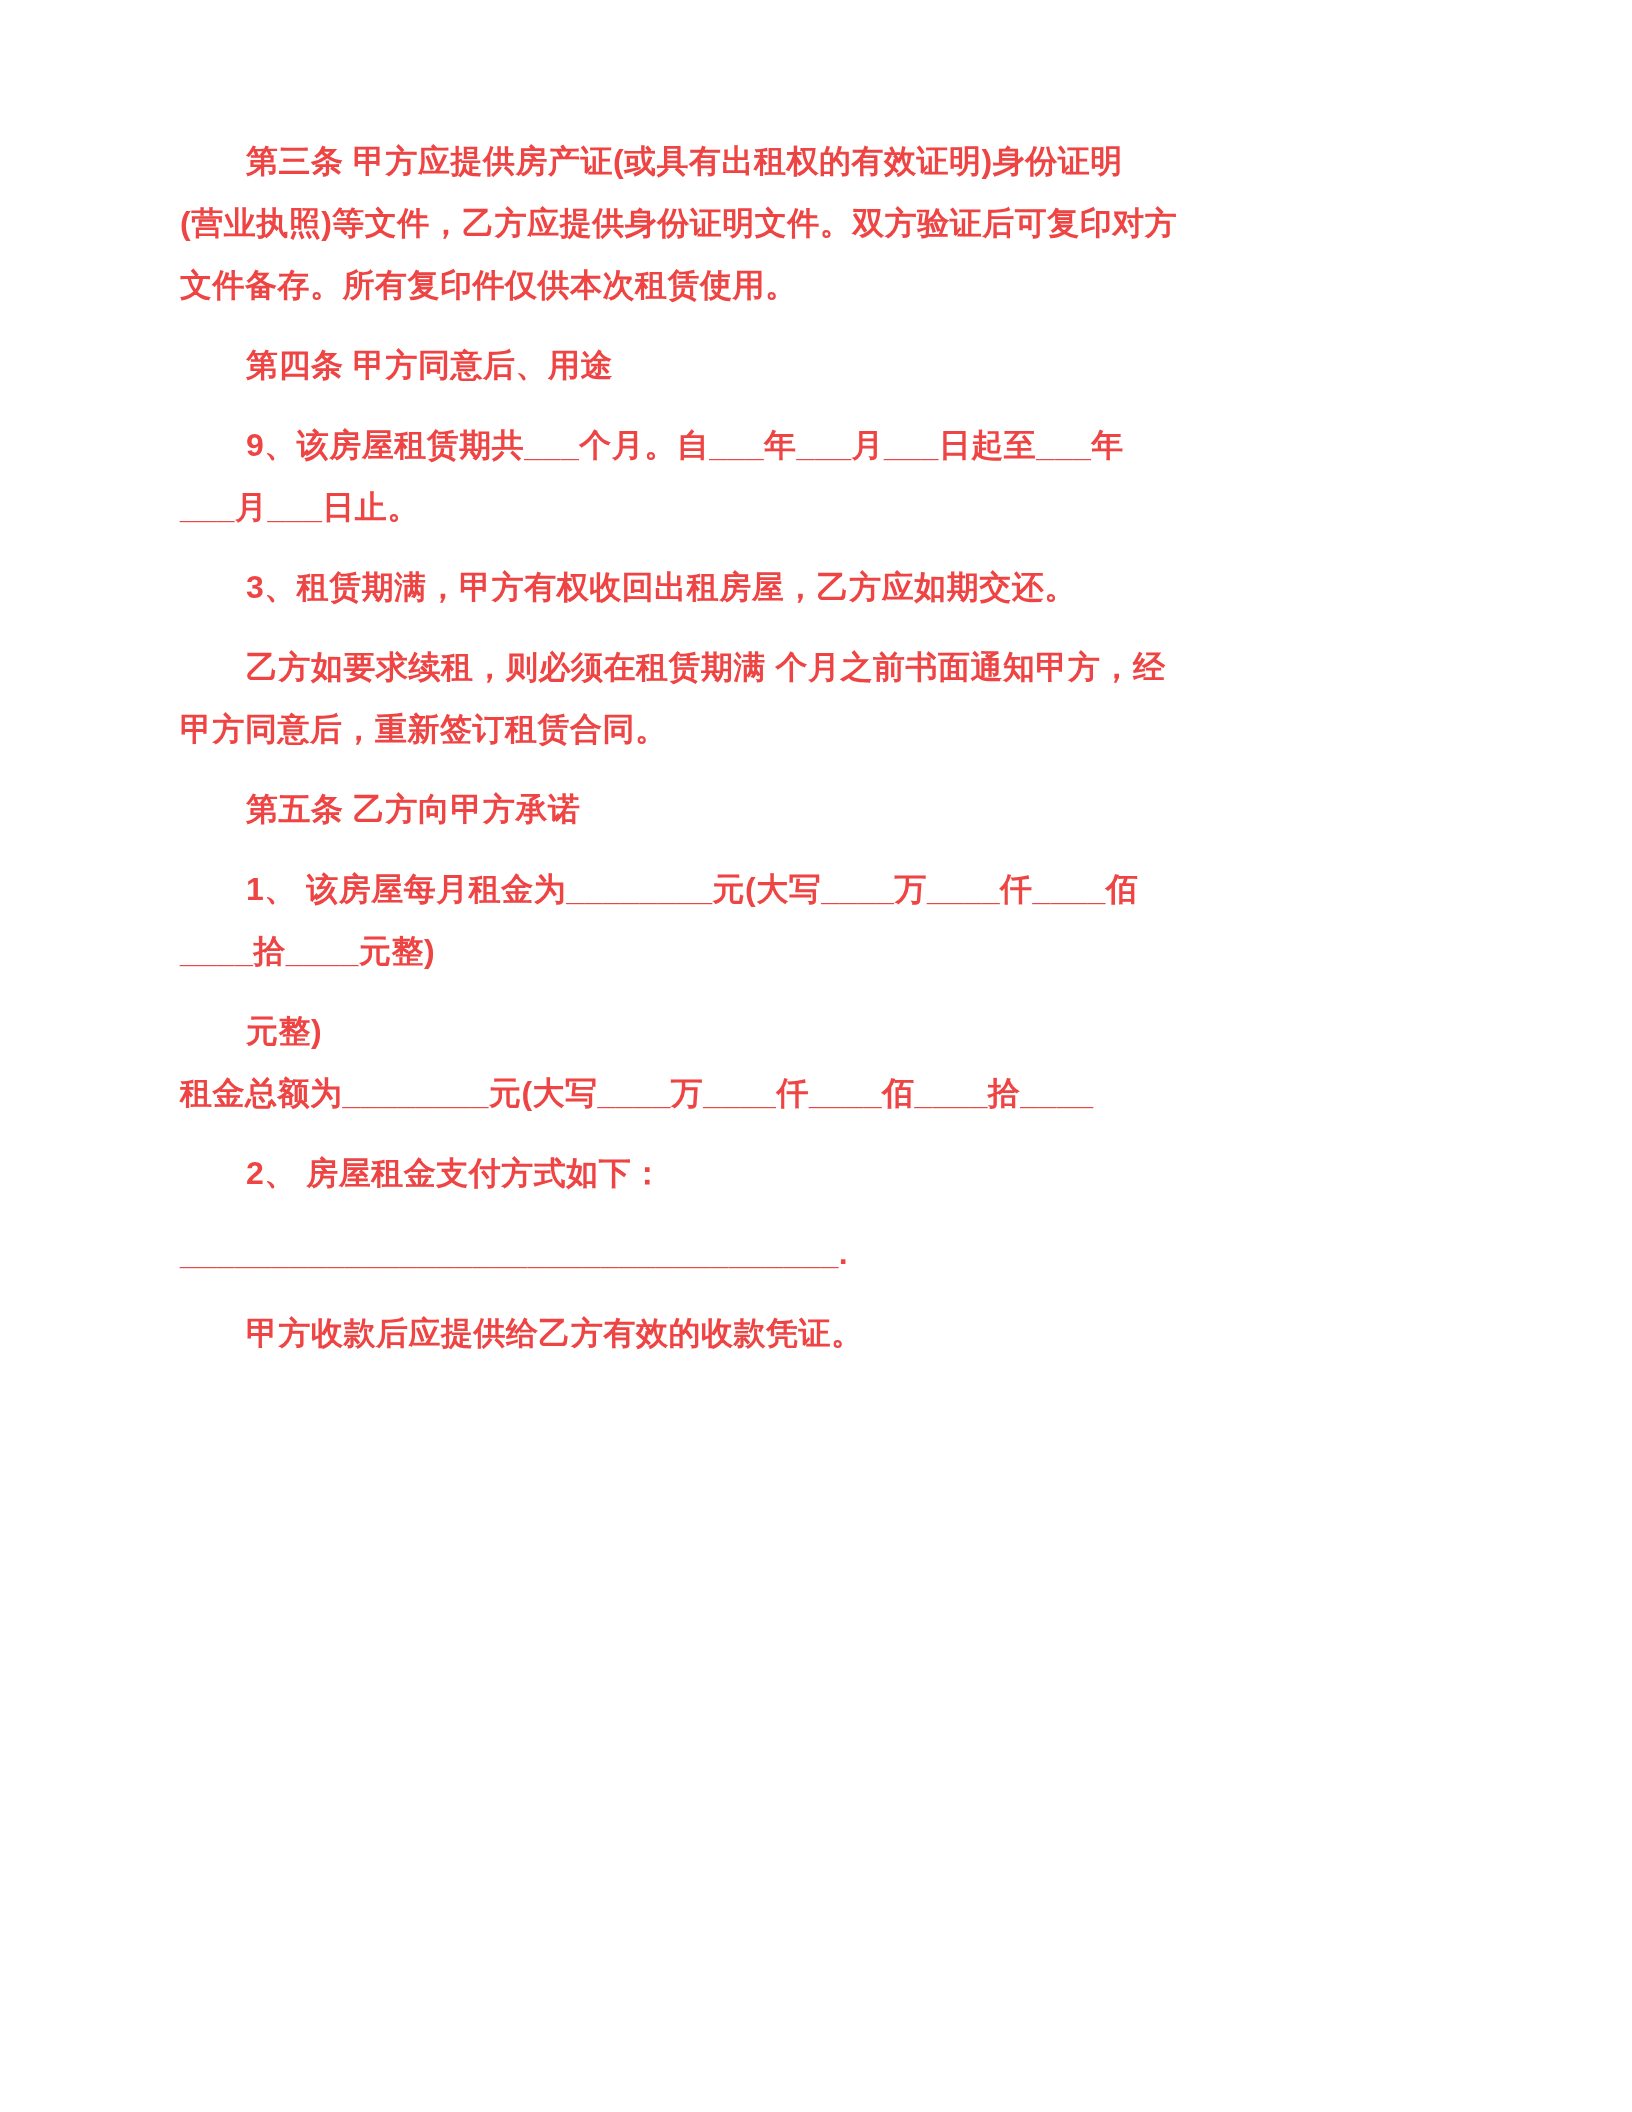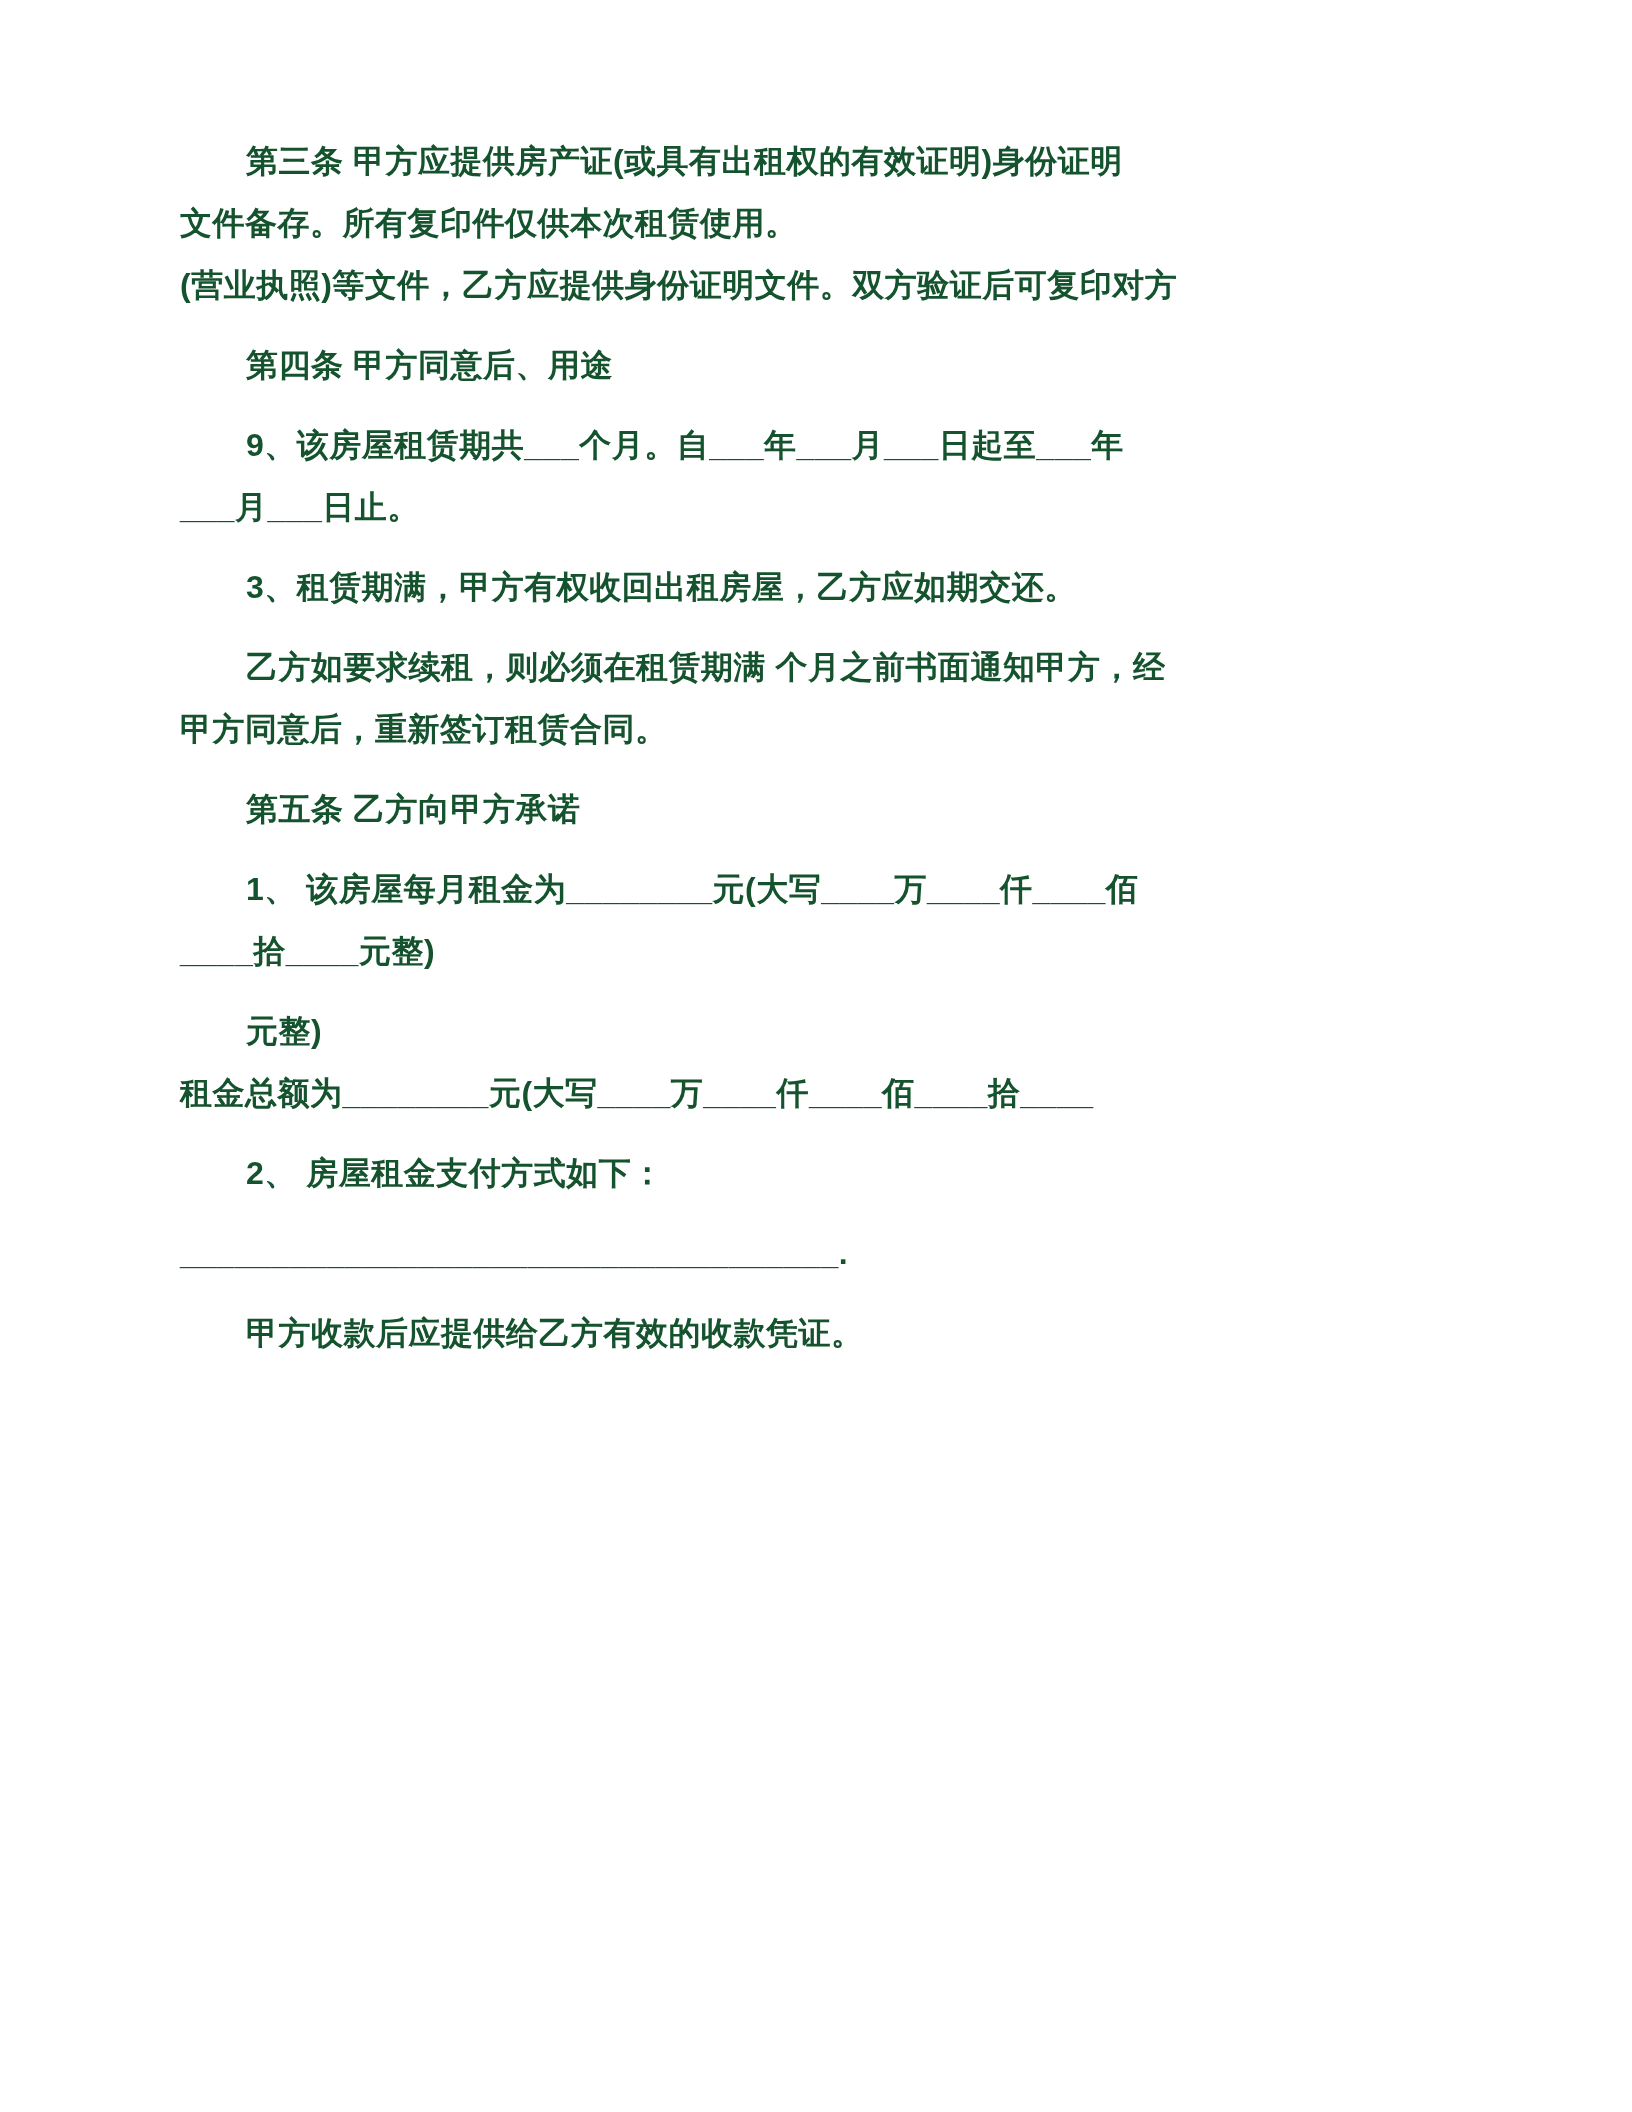--- a/index.html
+++ b/index.html
@@ -23,41 +23,41 @@
     overflow: hidden;
   }
   .doc-body {
     width: 100%;
   }
   .para {
     margin: 0 0 18px 0;
     font-size: 32px;
     line-height: 62px;
     font-weight: 700;
-    color: #14532d;
+    color: #ef4444;
     letter-spacing: 0.5px;
   }
   .para .line {
     display: block;
     white-space: pre-wrap;
     word-break: break-all;
   }
   .para.indent .line:first-child {
     text-indent: 66px;
   }
 </style>
 </head>
 <body>
 
 <div class="page">
   <div class="doc-body" style="color: rgb(0, 0, 0);">
       <p class="para indent">
         <span class="line">第三条 甲方应提供房产证(或具有出租权的有效证明)身份证明</span>
+        <span class="line">(营业执照)等文件，乙方应提供身份证明文件。双方验证后可复印对方</span>
         <span class="line">文件备存。所有复印件仅供本次租赁使用。</span>
-        <span class="line">(营业执照)等文件，乙方应提供身份证明文件。双方验证后可复印对方</span>
       </p>
       <p class="para indent">
         <span class="line">第四条 甲方同意后、用途</span>
       </p>
       <p class="para indent">
         <span class="line">9、该房屋租赁期共___个月。自___年___月___日起至___年</span>
         <span class="line">___月___日止。</span>
       </p>
       <p class="para indent">
         <span class="line">3、租赁期满，甲方有权收回出租房屋，乙方应如期交还。</span>

